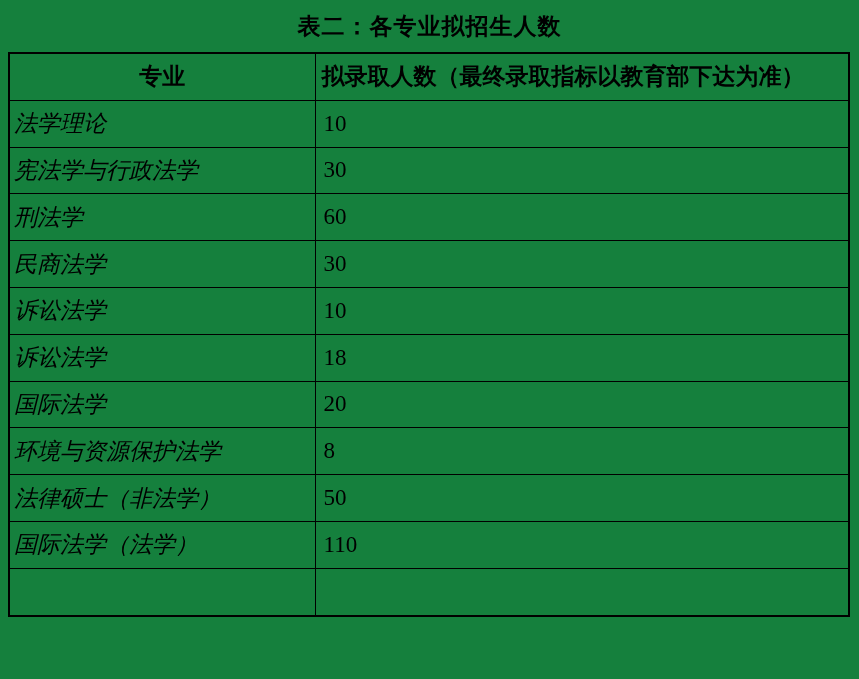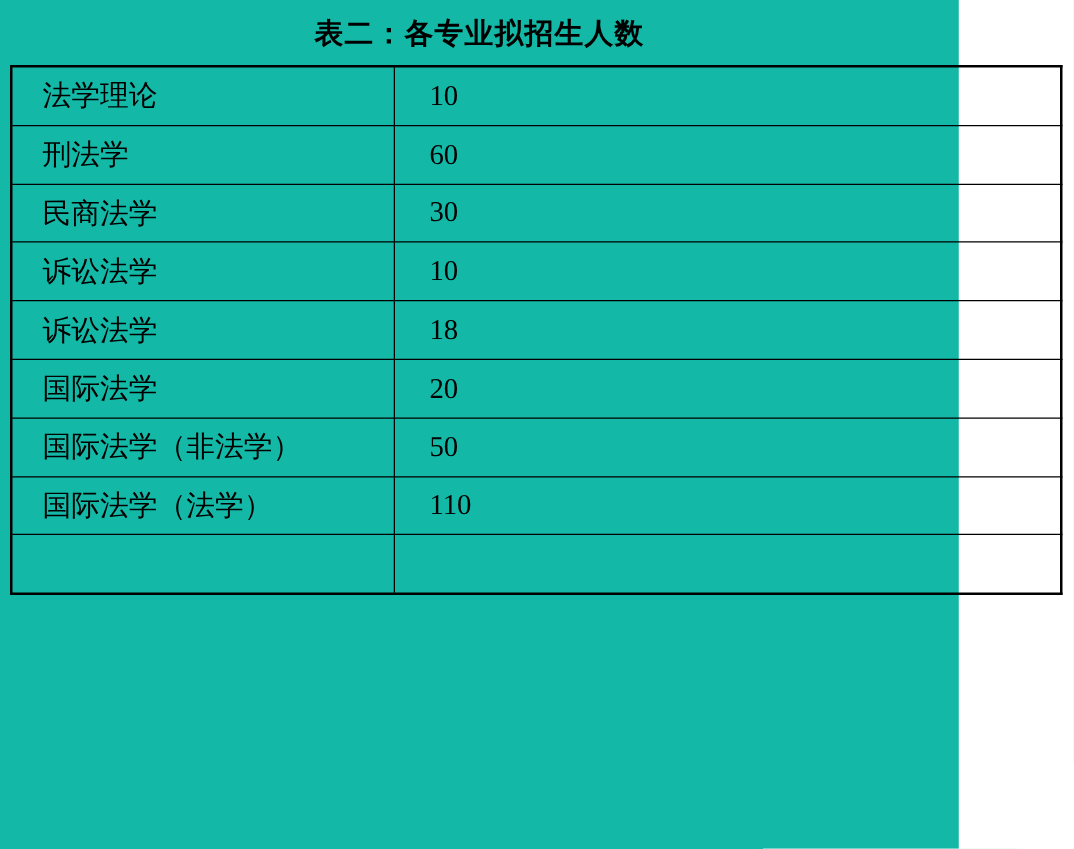--- a/index.html
+++ b/index.html
@@ -4,23 +4,23 @@
 <style>
   html, body {
     margin: 0;
     padding: 0;
     background: #ffffff;
     width: 859px;
     height: 679px;
     overflow: hidden;
   }
   .page {
-    width: 767px;
+    width: 859px;
     height: 679px;
-    background: #14b8a6;
+    background: #15803d;
     color: #000000;
   }
   .doc-title {
     height: 52px;
     display: flex;
     align-items: center;
     justify-content: center;
     font-family: "Liberation Sans", sans-serif;
     font-weight: bold;
     font-size: 23px;
@@ -50,37 +50,45 @@
     font-size: 23px;
   }
   th.h-major { text-align: center; }
   th.h-count { text-align: left; padding-left: 6px; }
   td {
     font-family: "Liberation Serif", serif;
     font-weight: normal;
     font-size: 23px;
     text-align: left;
   }
-  td.major-cell { padding-left: 24px; }
-  td.count-cell { padding-left: 28px; }
+  td.major-cell { padding-left: 4px; font-style: italic; }
+  td.count-cell { padding-left: 8px; }
 </style>
 </head>
 <body>
 
 <div class="page">
   <div class="doc-title">表二：各专业拟招生人数</div>
   <table class="enrollment">
     <colgroup>
         <col class="c1">
         <col class="c2">
       </colgroup>
     <tbody>
       <tr>
+        <th class="h-major">专业</th>
+        <th class="h-count">拟录取人数（最终录取指标以教育部下达为准）</th>
+      </tr>
+      <tr>
         <td class="major-cell">法学理论</td>
         <td class="count-cell">10</td>
+      </tr>
+      <tr>
+        <td class="major-cell">宪法学与行政法学</td>
+        <td class="count-cell">30</td>
       </tr>
       <tr>
         <td class="major-cell">刑法学</td>
         <td class="count-cell">60</td>
       </tr>
       <tr>
         <td class="major-cell">民商法学</td>
         <td class="count-cell">30</td>
       </tr>
       <tr>
@@ -89,21 +97,25 @@
       </tr>
       <tr>
         <td class="major-cell">诉讼法学</td>
         <td class="count-cell">18</td>
       </tr>
       <tr>
         <td class="major-cell">国际法学</td>
         <td class="count-cell">20</td>
       </tr>
       <tr>
-        <td class="major-cell">国际法学（非法学）</td>
+        <td class="major-cell">环境与资源保护法学</td>
+        <td class="count-cell">8</td>
+      </tr>
+      <tr>
+        <td class="major-cell">法律硕士（非法学）</td>
         <td class="count-cell">50</td>
       </tr>
       <tr>
         <td class="major-cell">国际法学（法学）</td>
         <td class="count-cell">110</td>
       </tr>
       <tr>
         <td class="major-cell"></td>
         <td class="count-cell"></td>
       </tr>

